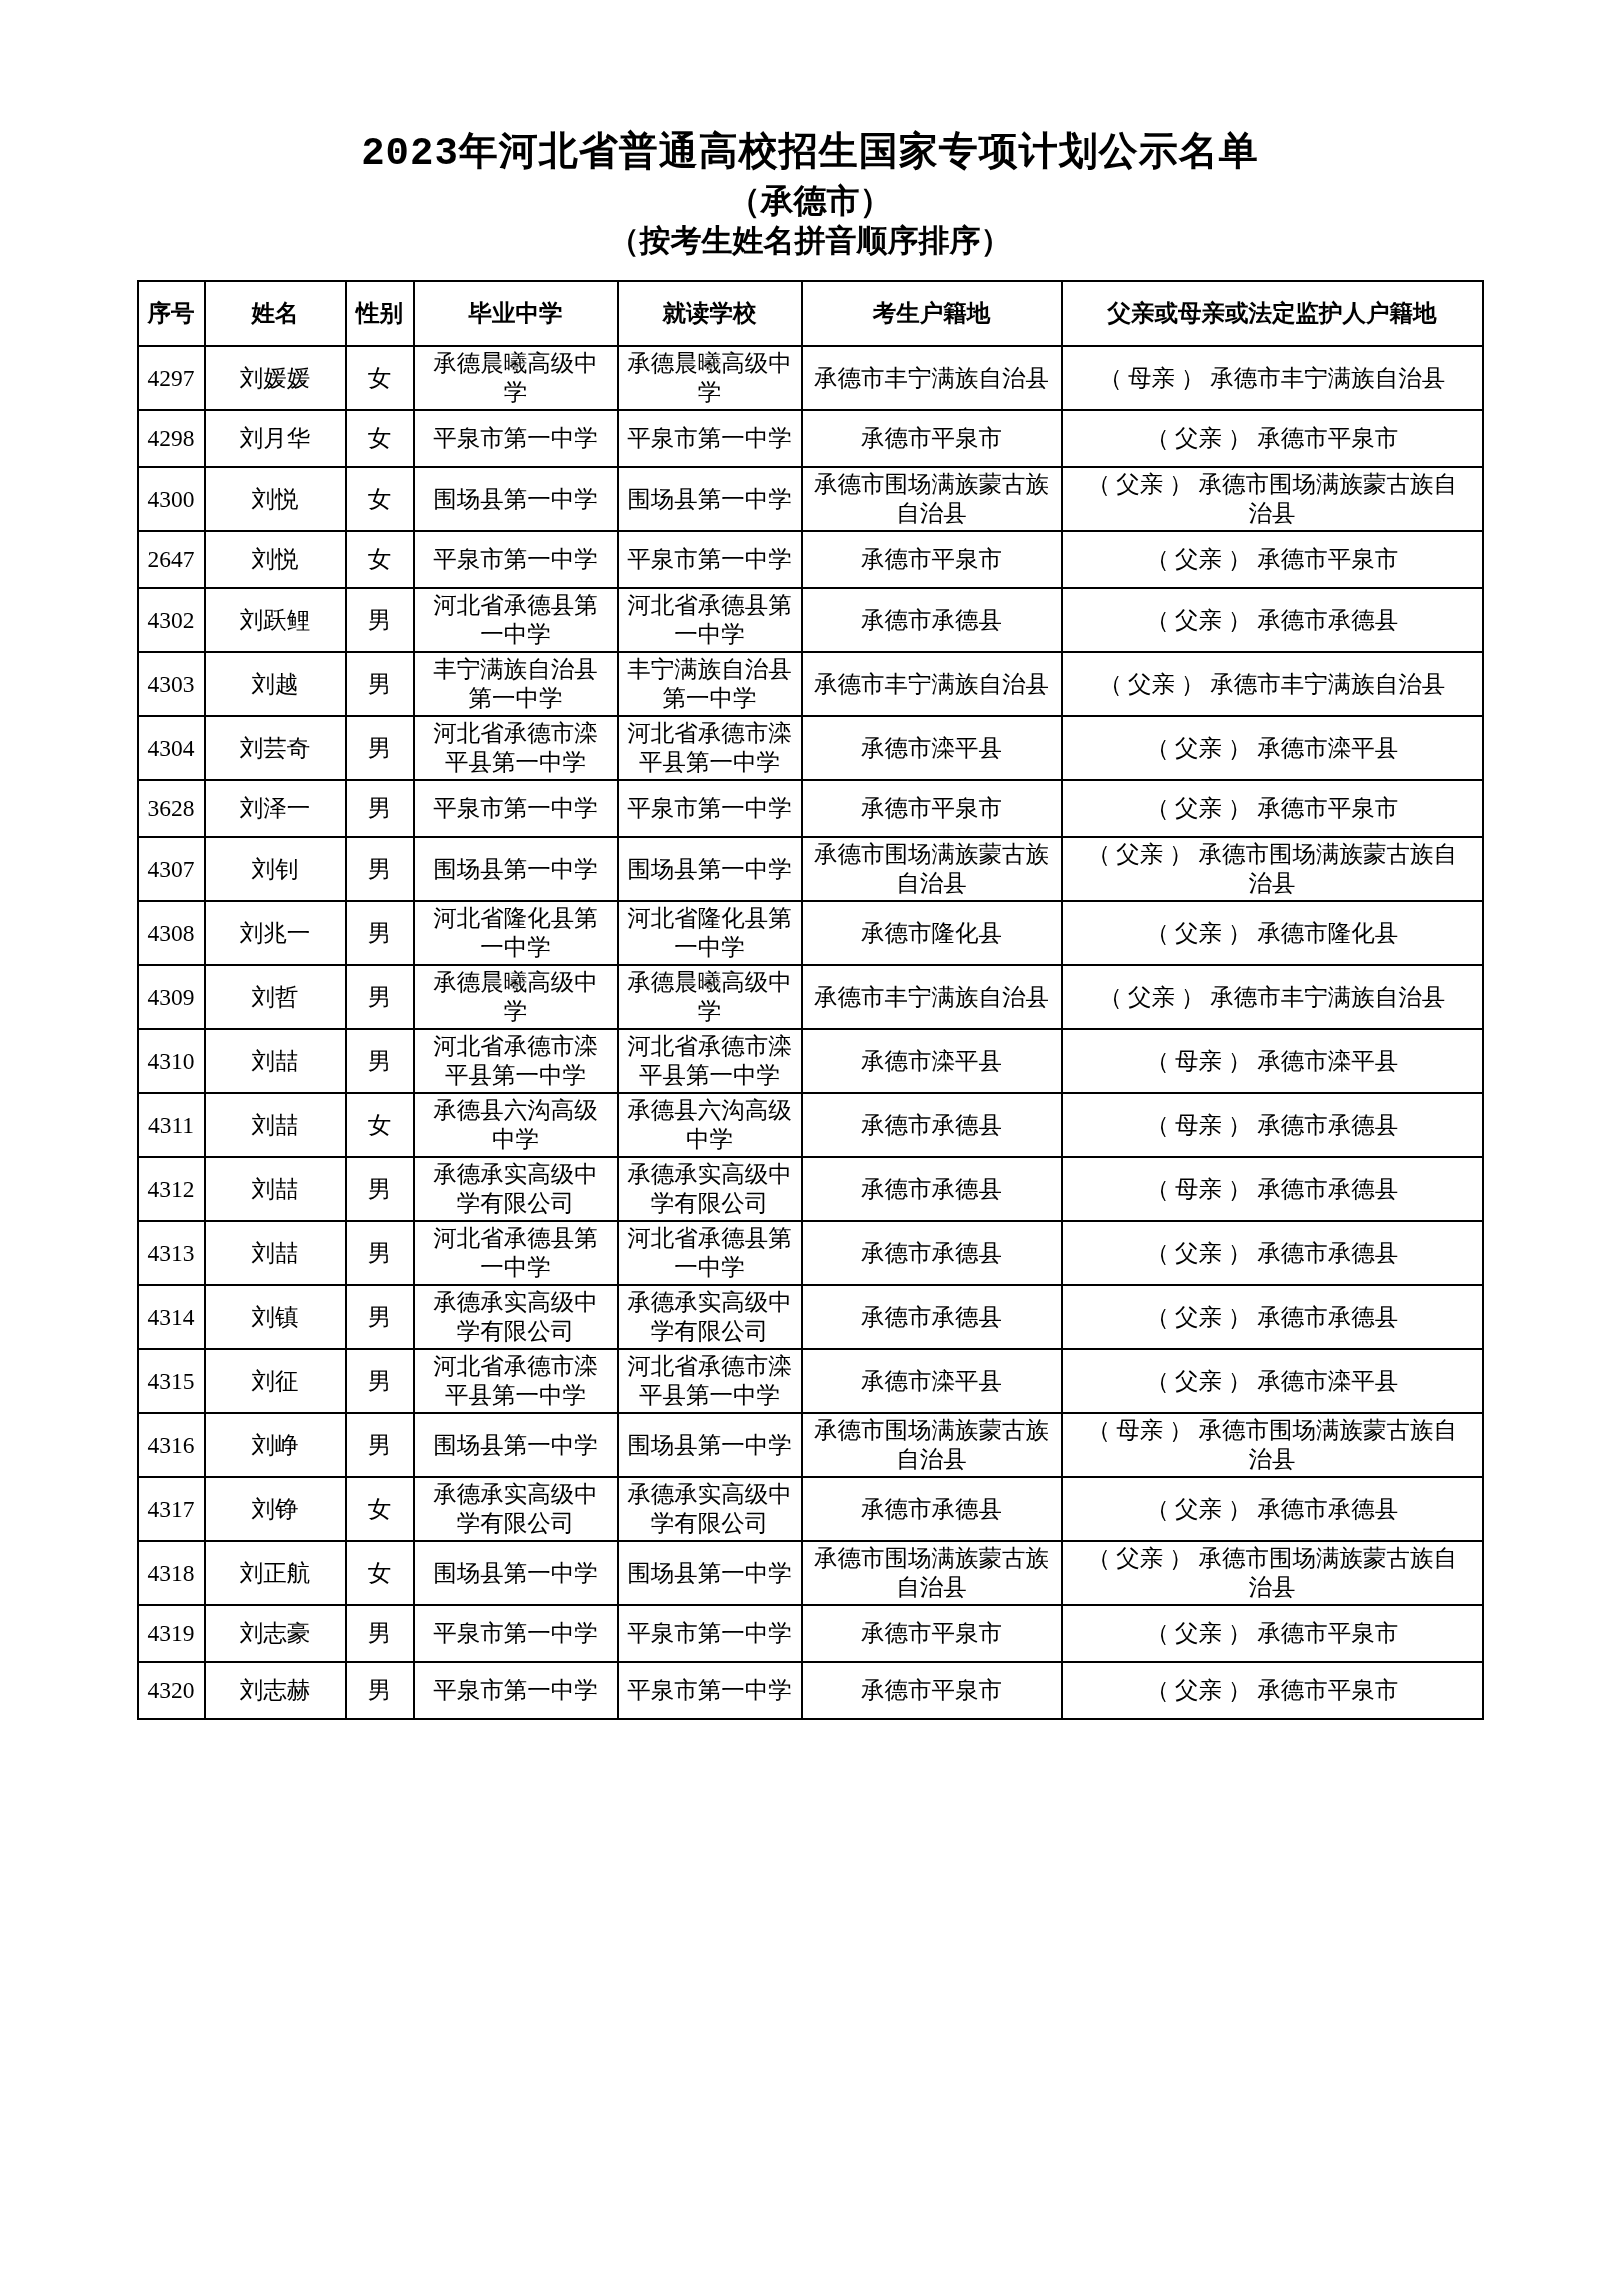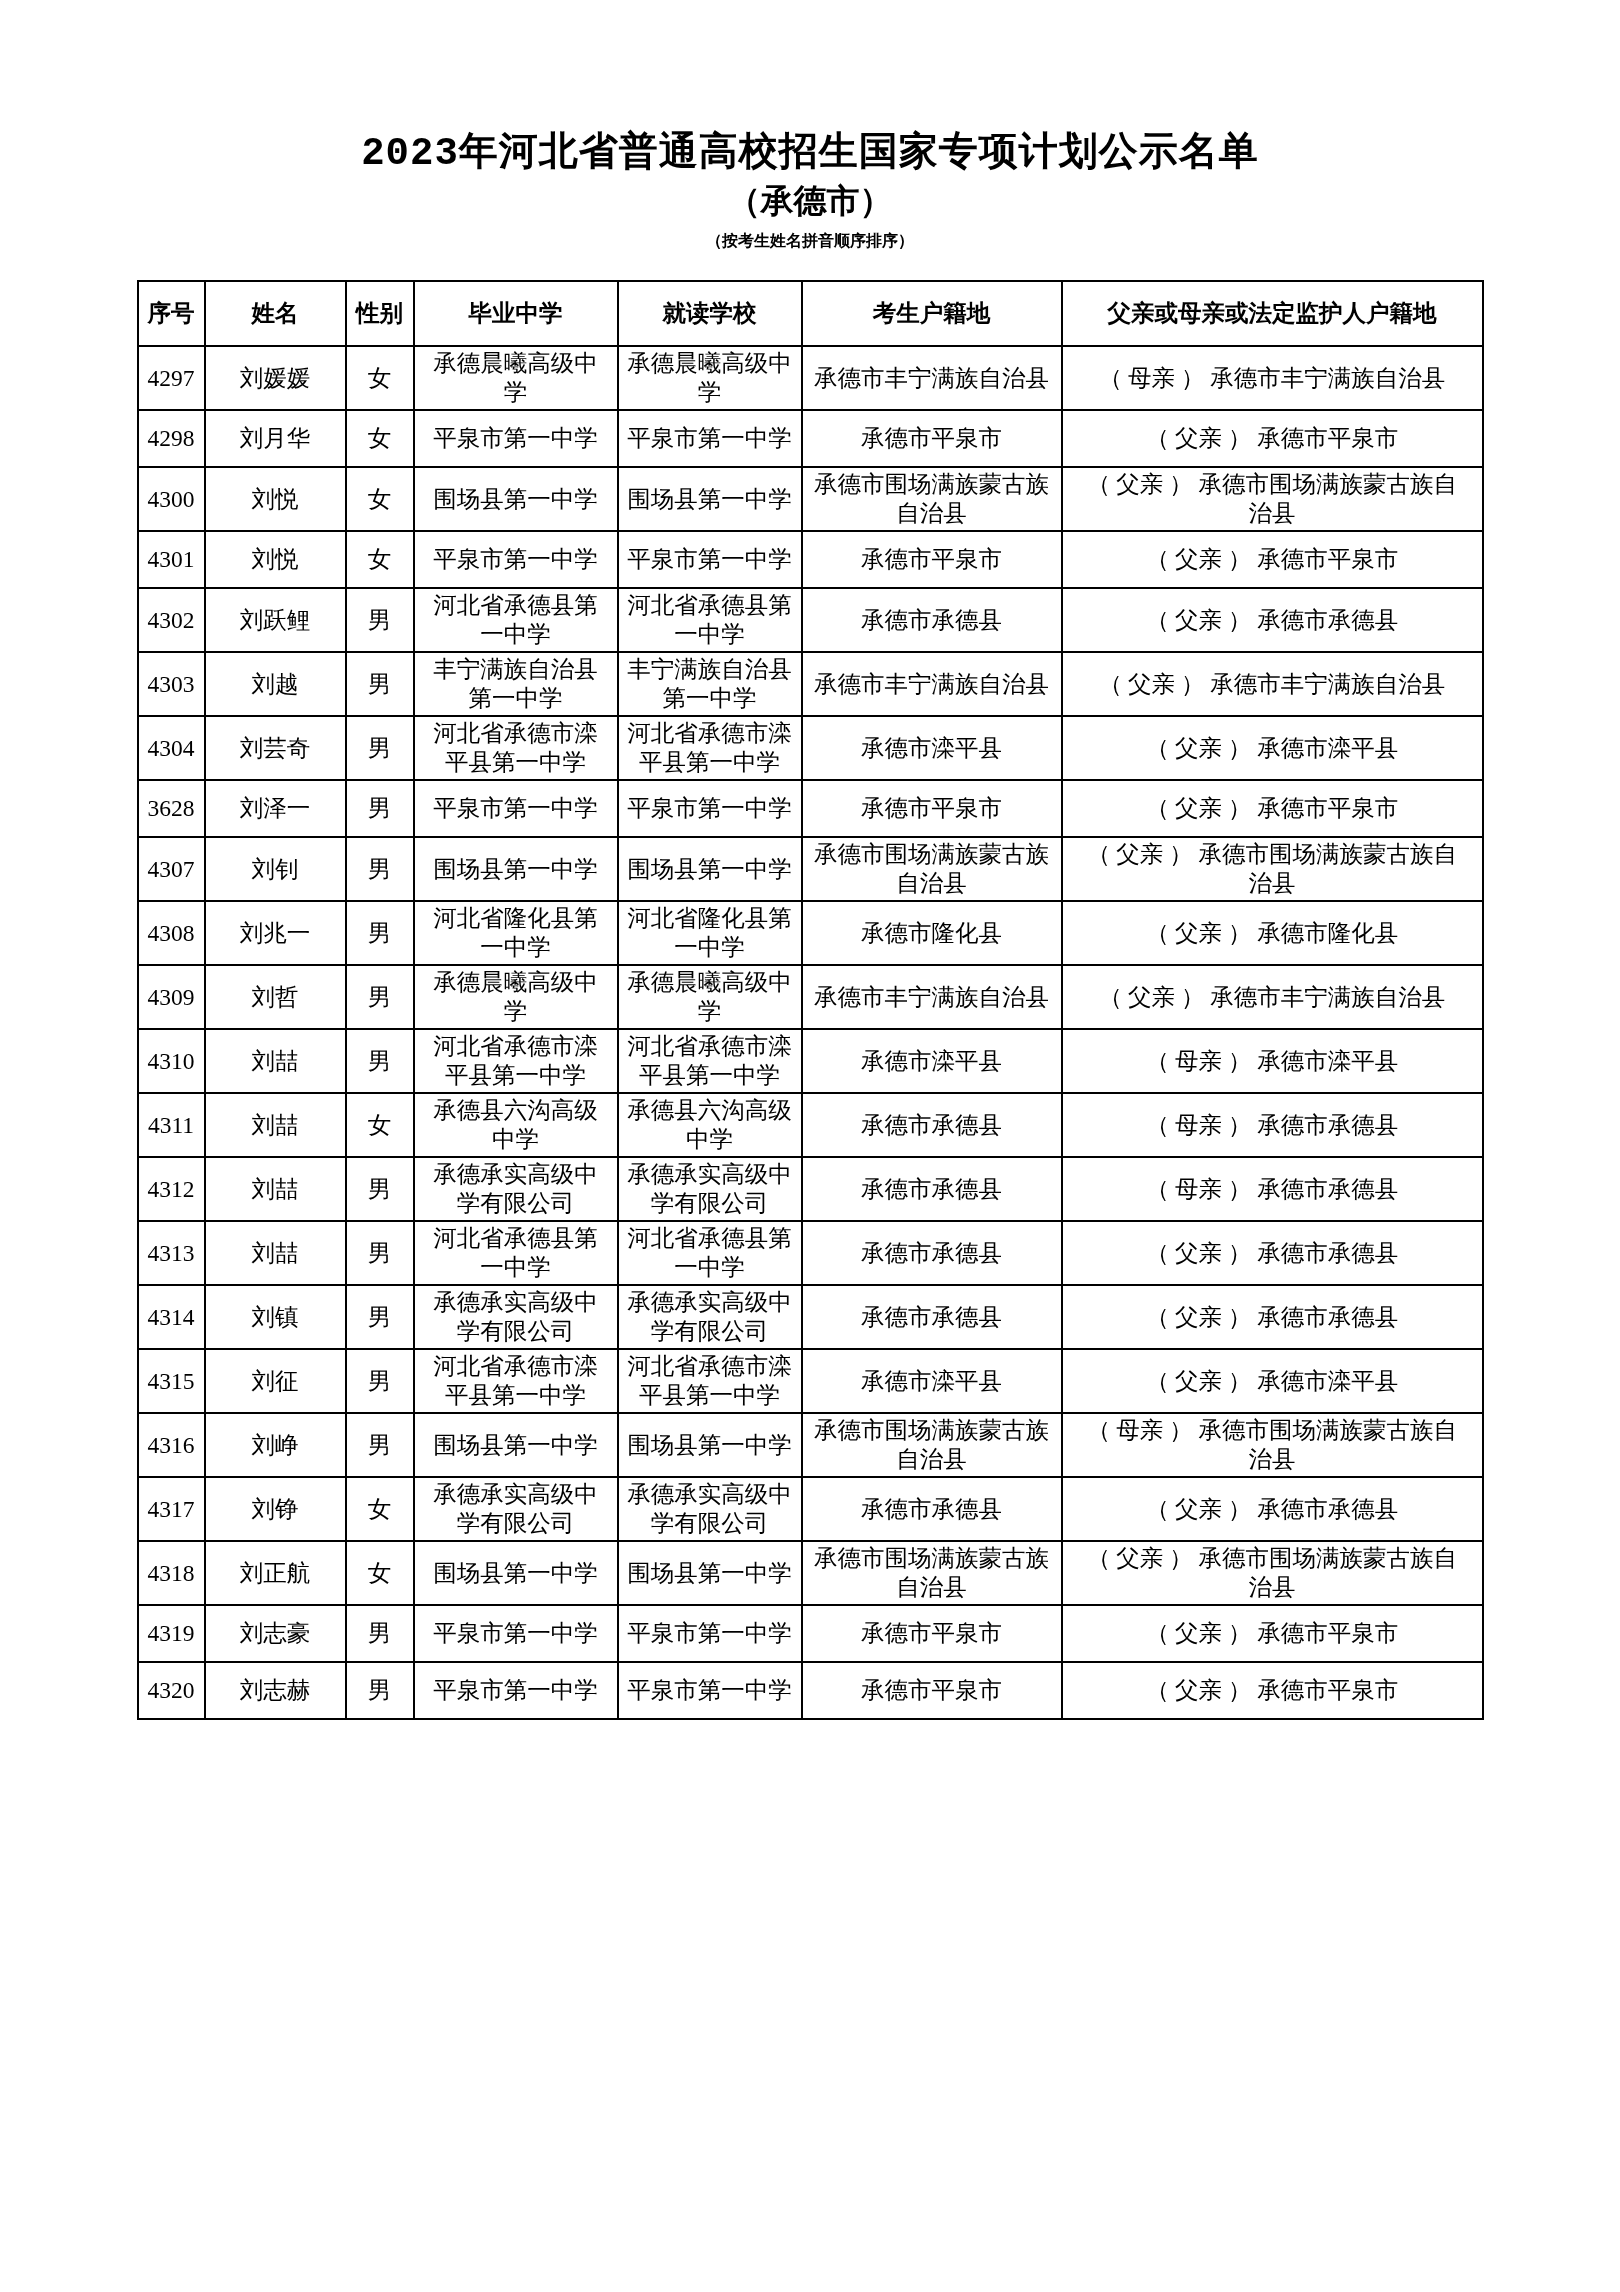--- a/index.html
+++ b/index.html
@@ -4,21 +4,21 @@
 <style>
   html,body{margin:0;padding:0;background:#888;}
   .page{
     width:1620px;height:2293px;background:#ffffff;margin:0 auto;
     font-family:"Liberation Serif", serif;color:#000;position:relative;
     overflow:hidden;
   }
   .doc-header{padding-top:133px;text-align:center;font-family:Liberation Mono, monospace;}
   .title{font-size:39px;line-height:43px;font-weight:bold;margin:0;letter-spacing:1px;}
   .subtitle{font-size:33px;line-height:39px;font-weight:bold;margin:7.8px 0 0 0;}
-  .note{font-size:16px;line-height:29px;font-weight:bold;margin:4.9px 0 0 0;}
+  .note{font-size:31px;line-height:29px;font-weight:bold;margin:4.9px 0 0 0;}
   table.roster{
     width:1345px;margin:23.5px auto 0 auto;
     border-collapse:collapse;table-layout:fixed;
     border:2.9px solid #000;
   }
   col.c-seq{width:67px;} col.c-name{width:141px;} col.c-gender{width:68px;}
   col.c-grad{width:204px;} col.c-attend{width:184px;}
   col.c-res{width:260px;} col.c-guard{width:421px;}
   th,td{
     border:2px solid #000;border-top-width:2.9px;border-bottom-width:2.9px;
@@ -85,21 +85,21 @@
         <tr>
       <td>4300</td>
       <td>刘悦</td>
       <td>女</td>
       <td>围场县第一中学</td>
       <td>围场县第一中学</td>
       <td>承德市围场满族蒙古族自治县</td>
       <td class="guard">（ 父亲 ） 承德市围场满族蒙古族自治县</td>
     </tr>
         <tr>
-      <td>4301</td>
+      <td>2647</td>
       <td>刘悦</td>
       <td>女</td>
       <td>平泉市第一中学</td>
       <td>平泉市第一中学</td>
       <td>承德市平泉市</td>
       <td class="guard">（ 父亲 ） 承德市平泉市</td>
     </tr>
         <tr>
       <td>4302</td>
       <td>刘跃鲤</td>

